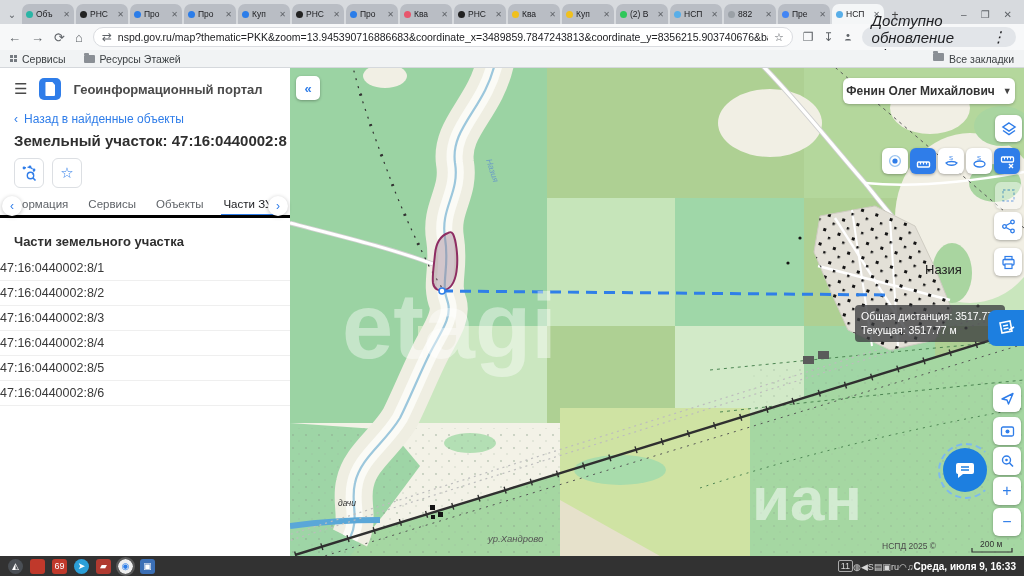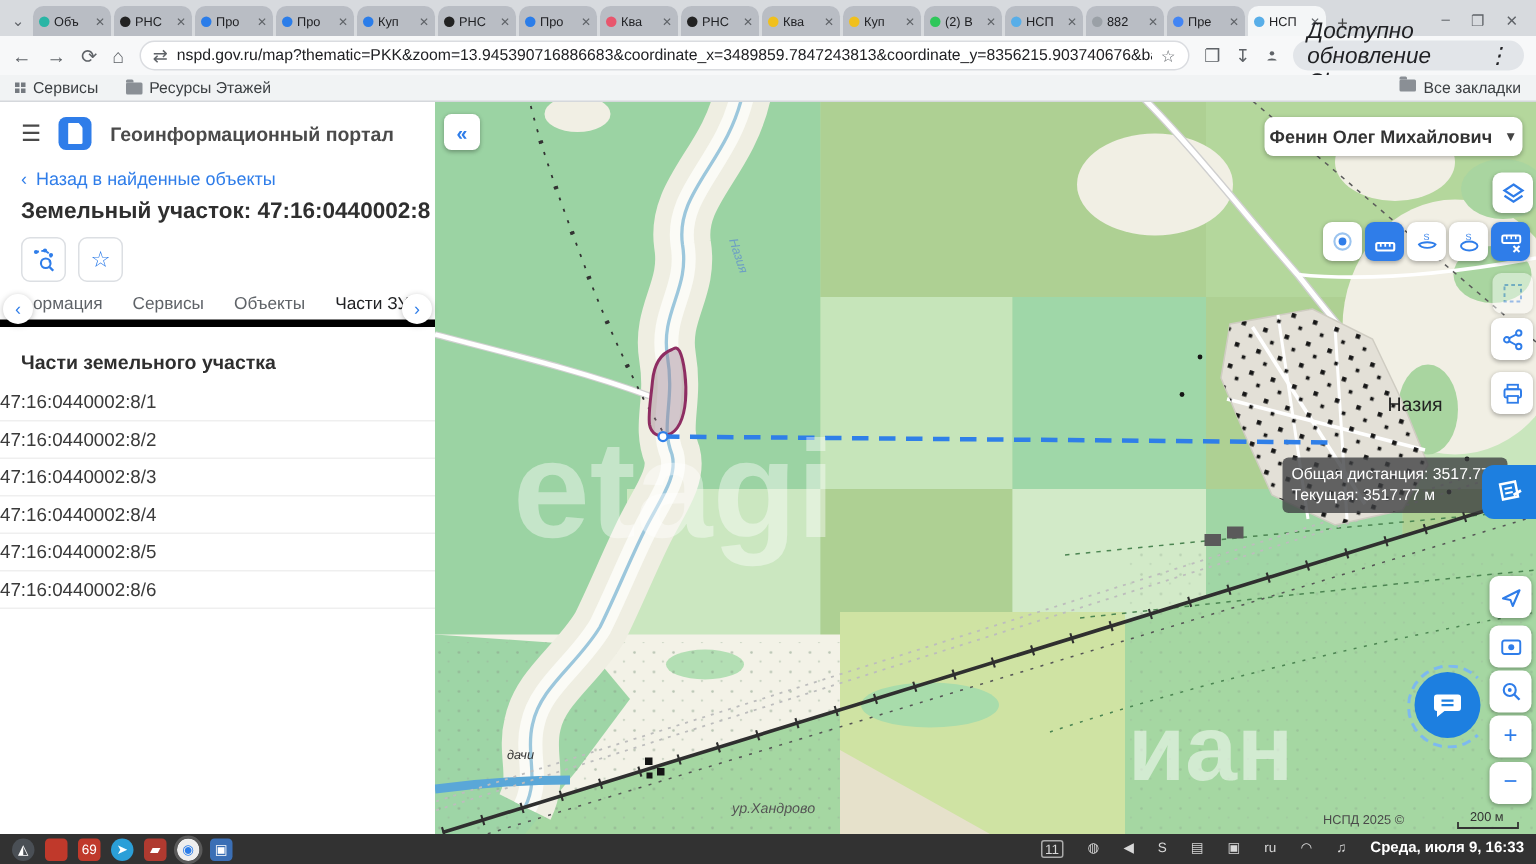--- a/index.html
+++ b/index.html
@@ -49,21 +49,21 @@
   .applogo { width:22px; height:22px; background:#2f7de9; border-radius:5px; position:relative; }
   .applogo:before { content:""; position:absolute; left:6px; top:4px; width:10px; height:14px;
     background:#fff; border-radius:1px; clip-path:polygon(0 0,70% 0,100% 25%,100% 100%,0 100%); }
   #sb-title { font-size:13px; font-weight:bold; color:#4a4a4a; }
   #back-link { position:absolute; left:14px; top:44px; color:#2f7de9; font-size:12px;
     display:flex; gap:6px; align-items:center; }
   #parcel-title { position:absolute; left:14px; top:64px; font-size:15px; font-weight:bold; color:#2f2f2f; }
   .sq-btn { position:absolute; top:90px; width:30px; height:30px; border:1px solid #dcdfe3; border-radius:6px;
     background:#fff; display:flex; align-items:center; justify-content:center; color:#2f7de9; font-size:15px; }
   #sb-tabs { position:absolute; left:0; top:126px; width:290px; height:24px; display:flex;
-    align-items:center; gap:0; overflow:hidden; border-bottom:5px solid #000000; }
+    align-items:center; gap:0; overflow:hidden; border-bottom:3px solid #000000; }
   .sbtab { flex:none; font-size:11.5px; color:#5f6368; padding:4px 10px 6px; white-space:nowrap; position:relative; }
   .sbtab.active { color:#202124; }
   .sbtab.active:after { content:""; position:absolute; left:8px; right:8px; bottom:0; height:2px; background:#2f7de9; }
   .tab-arrow { position:absolute; top:128px; width:20px; height:20px; border-radius:50%; background:#fff;
     box-shadow:0 1px 4px rgba(0,0,0,.25); color:#2f7de9; font-size:12px; display:flex;
     align-items:center; justify-content:center; z-index:3; }
   #sb-section { position:absolute; left:14px; top:166px; font-size:13px; font-weight:bold; color:#2f2f2f; }
   #parts-list { position:absolute; left:0; top:188px; width:290px; }
   .part-row { height:25px; line-height:25px; font-size:12.5px; color:#3a3a3a;
     border-bottom:1px solid #efefef; }
@@ -90,21 +90,21 @@
     border-radius:50%; border:2px dashed #7db9ef; border-right-color:transparent; }
   #doc-fab { position:absolute; left:698px; top:242px; width:38px; height:36px; background:#1d7fe0;
     border-radius:8px 0 0 8px; z-index:7; display:flex; align-items:center; justify-content:center; }
 
   
   #taskbar { position:absolute; left:0; top:556px; width:1024px; height:20px; background:#323232;
     display:flex; align-items:center; padding:0 8px; gap:7px; }
   .tkicon { width:15px; height:15px; border-radius:3px; flex:none; display:flex; align-items:center;
     justify-content:center; font-size:9px; color:#fff; }
   .tkicon.active { outline:2px solid #5a5a5a; background-clip:padding-box; }
-  #tk-right { margin-left:auto; display:flex; align-items:flex-start; gap:16px; color:#d8d8d8; font-size:9px; }
+  #tk-right { margin-left:auto; display:flex; align-items:flex-end; gap:0; color:#d8d8d8; font-size:9px; }
   #tk-clock { color:#ffffff; font-size:10px; font-weight:bold; }
 </style>
 </head>
 <body>
 
 <div id="tabstrip">
   <div class="tabsearch">⌄</div>
   <div class="tab">
       <span class="fav" style="background: rgb(42, 181, 165);"></span>
       <span class="tlabel">Объ</span>

